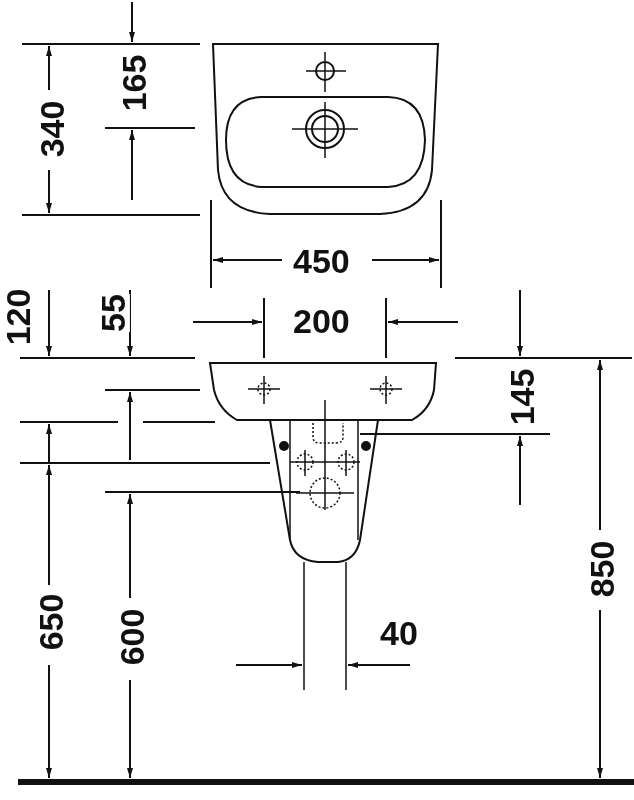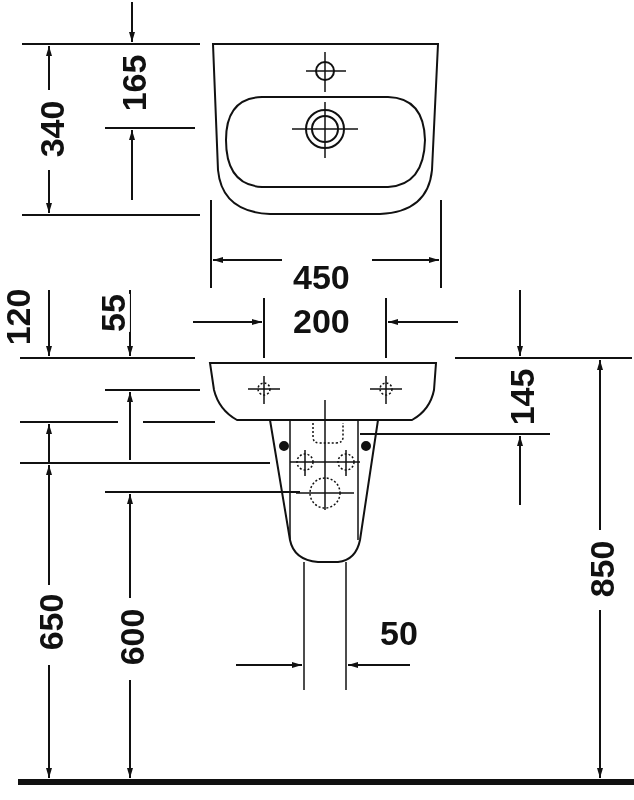--- a/index.html
+++ b/index.html
@@ -99,21 +99,21 @@
     <line x1="600" y1="610" x2="600" y2="778" marker-end="url(#ah)"></line>
     <line x1="236" y1="665" x2="302" y2="665" marker-end="url(#ah)"></line>
     <line x1="410" y1="665" x2="348" y2="665" marker-end="url(#ah)"></line>
 
     <line x1="18" y1="782" x2="634" y2="782" stroke-width="6"></line>
   </g>
 </svg>
 
 <div class="lbl rot" style="left:24px;top:112px;">340</div>
 <div class="lbl rot" style="left:106px;top:66px;">165</div>
-<div class="lbl" style="left:293px;top:244px;margin-top:16px;">450</div>
+<div class="lbl" style="left:293px;top:244px;">450</div>
 <div class="lbl" style="left:293px;top:304px;">200</div>
 <div class="lbl rot" style="left:-10px;top:300px;">120</div>
 <div class="lbl rot" style="left:94px;top:296px;">55</div>
 <div class="lbl rot" style="left:494px;top:380px;">145</div>
 <div class="lbl rot" style="left:23px;top:605px;">650</div>
 <div class="lbl rot" style="left:104px;top:620px;">600</div>
 <div class="lbl rot" style="left:574px;top:552px;">850</div>
-<div class="lbl" style="left:380px;top:616px;">50</div>
+<div class="lbl" style="left:380px;top:616px;">40</div>
 
 </body></html>

